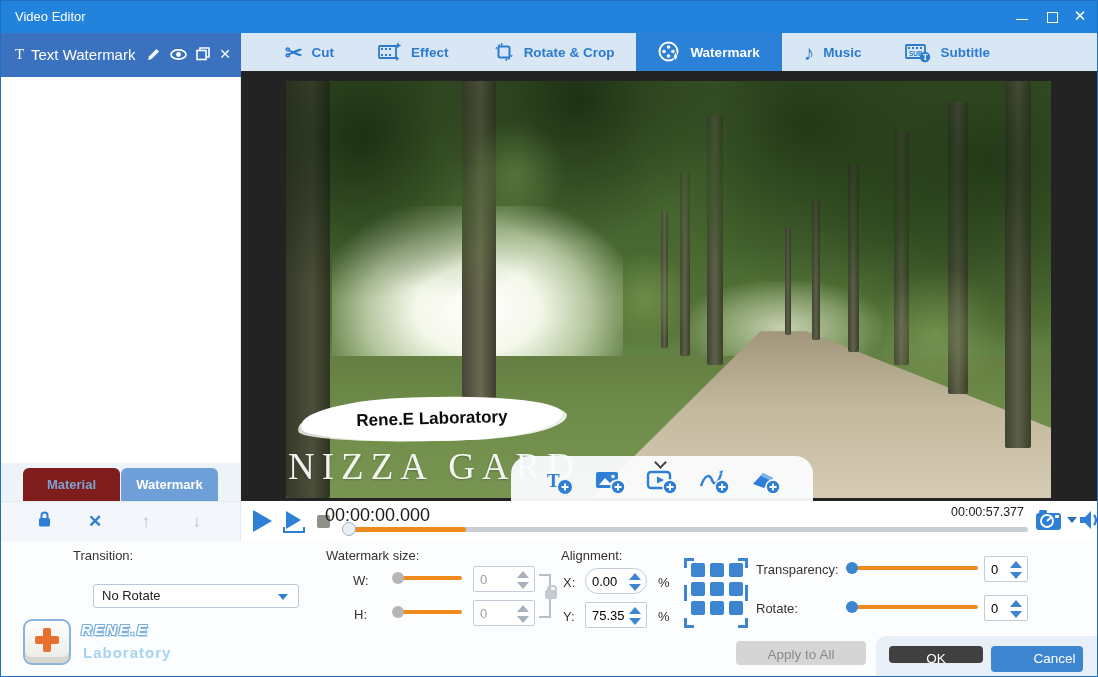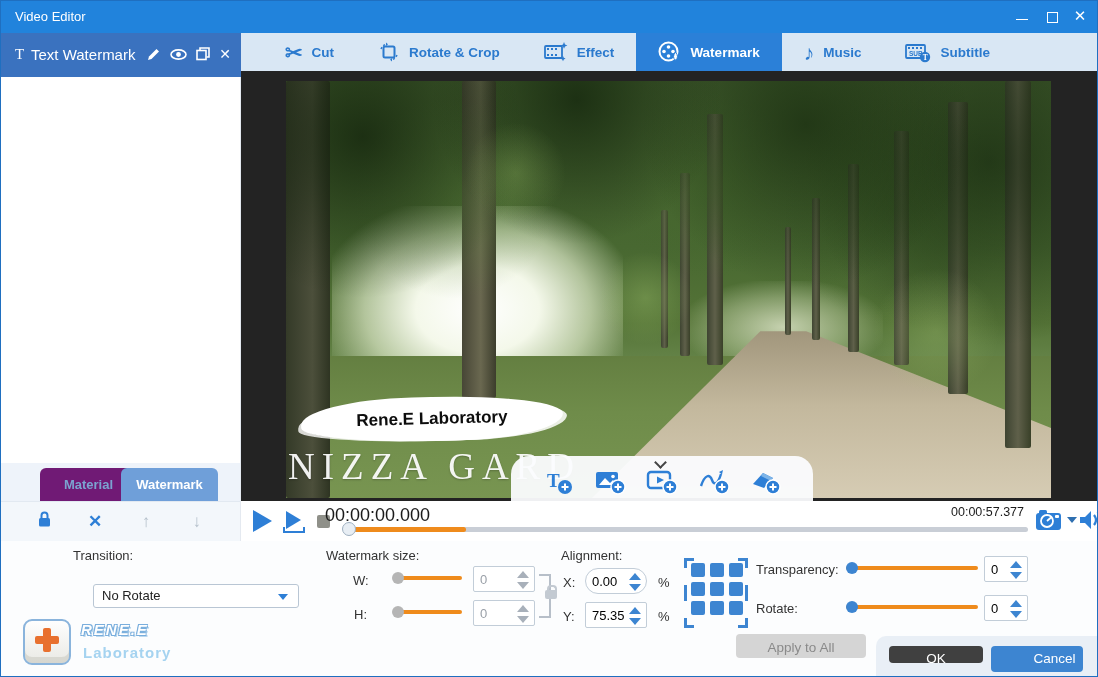--- a/index.html
+++ b/index.html
@@ -22,21 +22,21 @@
   
   .lp-header { position:absolute; left:0; top:32px; width:240px; height:44px; background:#3a72bf; color:#fff; }
   .lp-type { position:absolute; left:14px; top:13px; font-family:"Liberation Serif", serif; font-size:15px; }
   .lp-title { position:absolute; left:30px; top:13px; font-size:15px; }
   .lp-icons { position:absolute; right:10px; top:13px; display:flex; gap:9px; align-items:center; }
   .lp-icons svg { display:block; }
   .lp-close { color:#fff; font-size:14px; line-height:16px; }
   .lp-body { position:absolute; left:0; top:76px; width:240px; height:386px; background:#ffffff; border-right:1px solid #e4e9f0; }
   .lp-tabsrow { position:absolute; left:0; top:462px; width:240px; height:38px; background:#eef3fa; border-right:1px solid #e4e9f0; }
   .lp-tab { position:absolute; bottom:0; height:33px; width:97px; border-radius:6px 6px 0 0; font-size:13px; font-weight:bold; text-align:center; line-height:33px; cursor:pointer; }
-  .lp-tab.material { left:39px; background:#701a75; color:#7ba3d0;margin-top:22px; }
+  .lp-tab.material { left:22px; background:#7f1d1d; color:#7ba3d0;margin-top:22px; }
   .lp-tab.watermark { left:120px; background:#6f9fd9; color:#fff; }
   .lp-iconrow { position:absolute; left:0; top:500px; width:240px; height:40px; background:#f3f7fb; border-top:1px solid #e2e9f1; border-right:1px solid #e4e9f0; display:flex; align-items:center; justify-content:space-around; padding:0 18px; }
   .lp-iconrow .tool { width:24px; text-align:center; cursor:pointer; }
   .arrow-glyph { font-size:17px; color:#b4bfca; font-weight:bold; }
   .x-glyph { font-size:17px; color:#2e7fd6; font-weight:bold; }
 
   
   .toolbar { position:absolute; left:240px; top:32px; width:858px; height:38px; background:#d9e7f4; display:flex; align-items:stretch; padding-left:22px; }
   .tb-tab { display:flex; align-items:center; gap:9px; padding:0 22px; color:#2b7ace; font-size:13.5px; font-weight:bold; cursor:pointer; }
   .tb-tab svg { display:block; }
@@ -131,21 +131,21 @@
 
   
   .brand { position:absolute; left:22px; top:78px; width:230px; height:52px; }
   .keycap { position:absolute; left:0; top:0; width:48px; height:46px; background:linear-gradient(180deg,#fefefe,#e9e9e4); border:2px solid #8ab4dc; border-radius:9px; box-shadow:inset 0 -6px 0 rgba(180,180,170,0.35); }
   .keycap::before { content:""; position:absolute; left:18px; top:7px; width:8px; height:24px; background:#e8702e; border-radius:2px; }
   .keycap::after { content:""; position:absolute; left:10px; top:15px; width:24px; height:8px; background:#e8702e; border-radius:2px; }
   .brand-top { position:absolute; left:58px; top:2px; font-size:15px; font-weight:bold; font-style:italic; letter-spacing:2px; color:#fff;
     text-shadow:-1px -1px 0 #79aedd, 1px -1px 0 #79aedd, -1px 1px 0 #79aedd, 1px 1px 0 #79aedd, 2px 2px 0 #bcd8ee; }
   .brand-bottom { position:absolute; left:60px; top:25px; font-size:15px; font-weight:bold; color:#a5d3f0; letter-spacing:1px; }
   .btn { position:absolute; border-radius:4px; font-size:13.5px; text-align:center; cursor:pointer; border:none; font-family:"Liberation Sans", sans-serif; }
-  .btn.apply { left:735px; top:93px; width:130px; height:24px; background:#d5d5d5; color:#8a8a8a; line-height:28px; }
+  .btn.apply { left:735px; top:100px; width:130px; height:24px; background:#d5d5d5; color:#8a8a8a; line-height:28px; }
   .okpanel { position:absolute; left:875px; top:95px; width:223px; height:42px; background:#e9eff6; border-radius:10px 0 0 0; }
   .btn.ok { left:13px; top:10px; width:94px; height:17px; background:#404040; color:#fff; line-height:26px; }
   .btn.cancel { left:115px; top:10px; width:92px; height:26px; background:#3d85d1; color:#fff; line-height:26px;padding-left:35px; }
 </style>
 </head>
 <body>
 
 <div id="window">
 
   <div class="titlebar">
@@ -191,48 +191,48 @@
         </svg></span>
     <span class="tool x-glyph">✕</span>
     <span class="tool arrow-glyph">↑</span>
     <span class="tool arrow-glyph">↓</span>
   </div>
 
   <div class="toolbar">
     <div class="tb-tab">
       <span class="tb-glyph">✂</span>
       <span>Cut</span>
-    </div>
-    <div class="tb-tab">
-      <span>
-          <svg width="22" height="22" viewBox="0 0 22 22">
-            <rect x="5.5" y="5.5" width="11" height="11" rx="1.5" fill="none" stroke="#2b7ace" stroke-width="2"></rect>
-            <path d="M3 8 a9 9 0 0 1 5-5" fill="none" stroke="#2b7ace" stroke-width="1.4" stroke-dasharray="2 2"></path>
-            <path d="M19 14 a9 9 0 0 1 -5 5" fill="none" stroke="#2b7ace" stroke-width="1.4" stroke-dasharray="2 2"></path>
-            <path d="M8 1.5 l2 1.8 -2 1.8" fill="#2b7ace"></path>
-            <path d="M14 20.5 l-2 -1.8 2 -1.8" fill="#2b7ace"></path>
-          </svg>
-        </span>
-      <span>Rotate &amp; Crop</span>
     </div>
     <div class="tb-tab">
       <span>
           <svg width="24" height="22" viewBox="0 0 24 22">
             <rect x="1" y="5" width="17" height="12" rx="1" fill="none" stroke="#2b7ace" stroke-width="1.8"></rect>
             <rect x="3" y="7" width="2" height="2" fill="#2b7ace"></rect>
             <rect x="7" y="7" width="2" height="2" fill="#2b7ace"></rect>
             <rect x="11" y="7" width="2" height="2" fill="#2b7ace"></rect>
             <rect x="3" y="13" width="2" height="2" fill="#2b7ace"></rect>
             <rect x="7" y="13" width="2" height="2" fill="#2b7ace"></rect>
             <rect x="11" y="13" width="2" height="2" fill="#2b7ace"></rect>
             <path d="M20 1 l1 2.4 2.4 1 -2.4 1 -1 2.4 -1-2.4 -2.4-1 2.4-1 Z" fill="#2b7ace"></path>
             <path d="M19 15 l0.8 1.8 1.8 0.8 -1.8 0.8 -0.8 1.8 -0.8-1.8 -1.8-0.8 1.8-0.8 Z" fill="#2b7ace"></path>
           </svg>
         </span>
       <span>Effect</span>
+    </div>
+    <div class="tb-tab">
+      <span>
+          <svg width="22" height="22" viewBox="0 0 22 22">
+            <rect x="5.5" y="5.5" width="11" height="11" rx="1.5" fill="none" stroke="#2b7ace" stroke-width="2"></rect>
+            <path d="M3 8 a9 9 0 0 1 5-5" fill="none" stroke="#2b7ace" stroke-width="1.4" stroke-dasharray="2 2"></path>
+            <path d="M19 14 a9 9 0 0 1 -5 5" fill="none" stroke="#2b7ace" stroke-width="1.4" stroke-dasharray="2 2"></path>
+            <path d="M8 1.5 l2 1.8 -2 1.8" fill="#2b7ace"></path>
+            <path d="M14 20.5 l-2 -1.8 2 -1.8" fill="#2b7ace"></path>
+          </svg>
+        </span>
+      <span>Rotate &amp; Crop</span>
     </div>
     <div class="tb-tab active">
       <span>
           <svg width="23" height="23" viewBox="0 0 23 23">
             <circle cx="10.5" cy="10.5" r="9" fill="none" stroke="#fff" stroke-width="2"></circle>
             <circle cx="10.5" cy="6" r="1.8" fill="#fff"></circle>
             <circle cx="6" cy="10.5" r="1.8" fill="#fff"></circle>
             <circle cx="15" cy="10.5" r="1.8" fill="#fff"></circle>
             <circle cx="10.5" cy="15" r="1.8" fill="#fff"></circle>
             <path d="M17.5 11 q4 5.2 0 8.2 q-4 -3 0 -8.2" fill="#fff" stroke="#2b80d8" stroke-width="1"></path>

